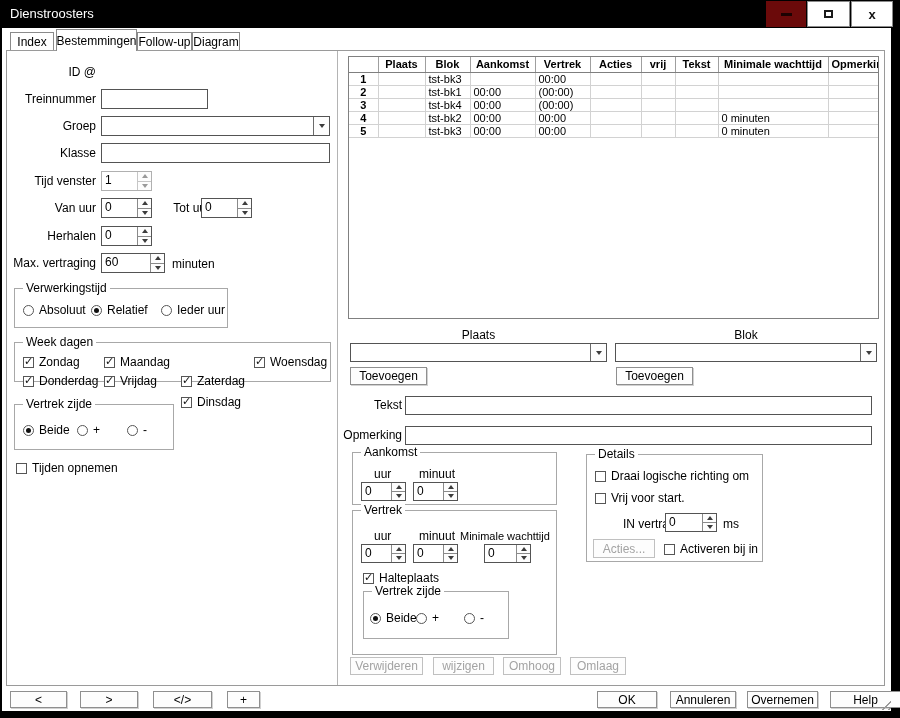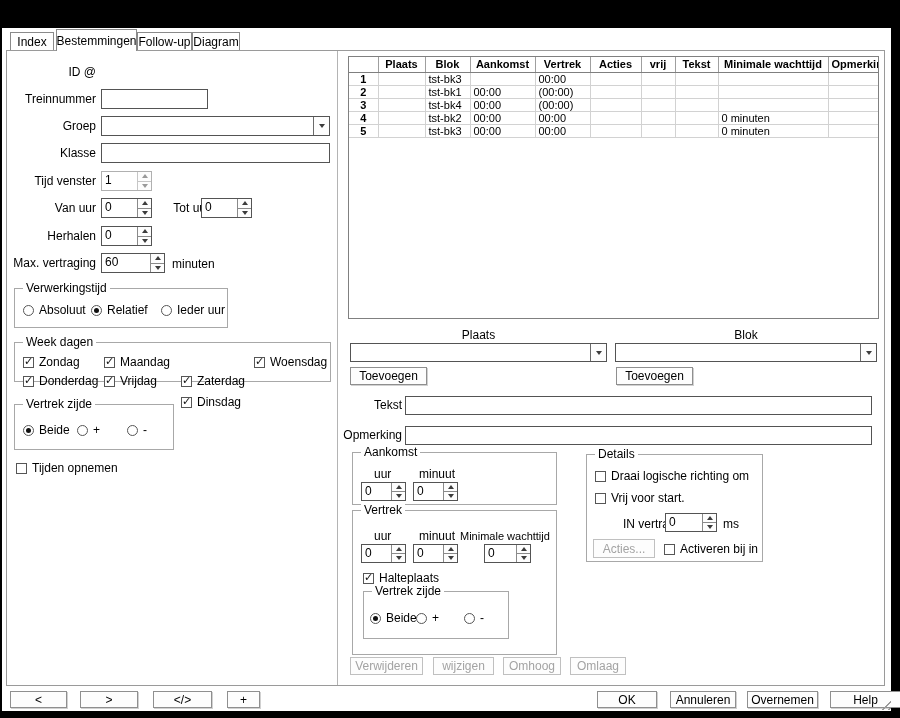--- a/index.html
+++ b/index.html
@@ -73,20 +73,32 @@
 
   .grip { position:absolute; left:878px; top:697px; width:13px; height:13px;
           background:repeating-linear-gradient(135deg,#9a9a9a 0 1px,transparent 1px 4px);
           clip-path:polygon(100% 0,100% 100%,0 100%); }
 </style>
 </head>
 <body>
 
 <div class="window">
 
+  <div class="titlebar">
+    <span class="title-text">Dienstroosters</span>
+    <div class="winbtn min">
+        <span class="min-glyph"></span>
+      </div>
+    <div class="winbtn max">
+        <span class="max-glyph"></span>
+      </div>
+    <div class="winbtn close">
+        <span class="close-glyph">x</span>
+      </div>
+  </div>
 
   <div class="dialog"></div>
 
   <div class="tab" style="left:10px;top:32px;width:44px;height:18px;">
       <span>Index</span>
     </div>
   <div class="tab active" style="left:56px;top:29px;width:81px;height:22px;">
       <span>Bestemmingen</span>
     </div>
   <div class="tab" style="left:137px;top:32px;width:55px;height:18px;">

